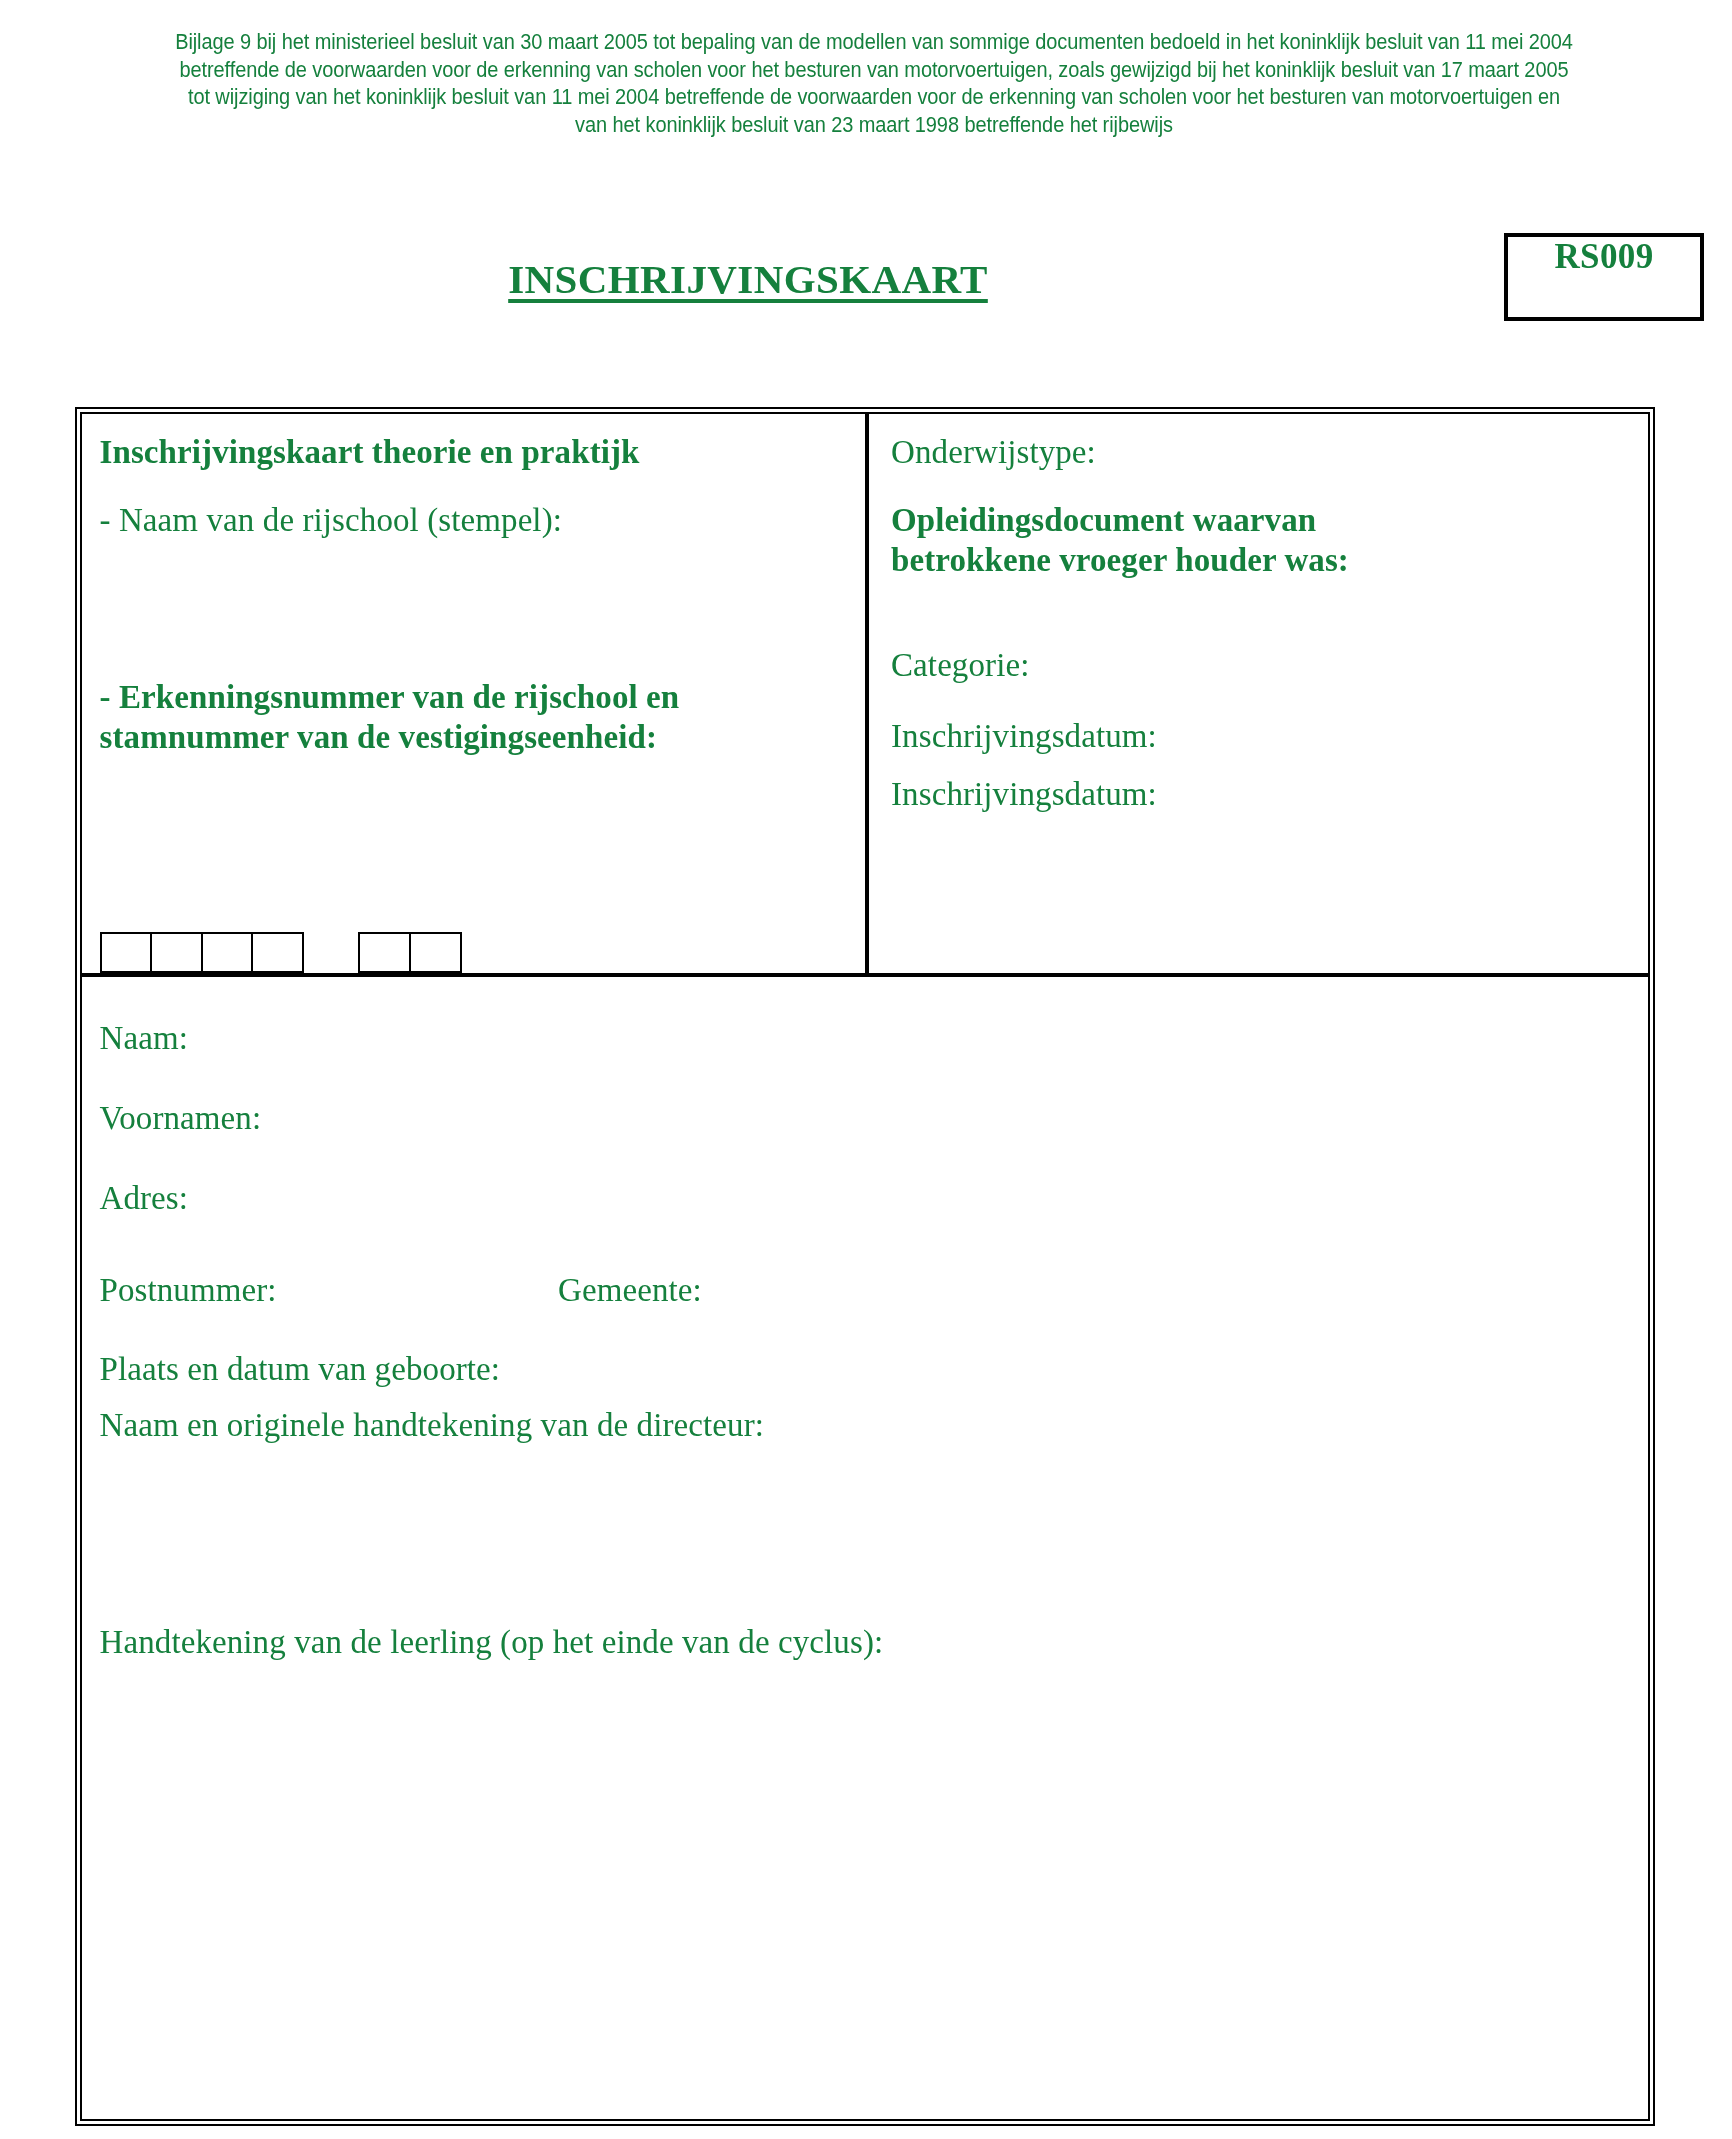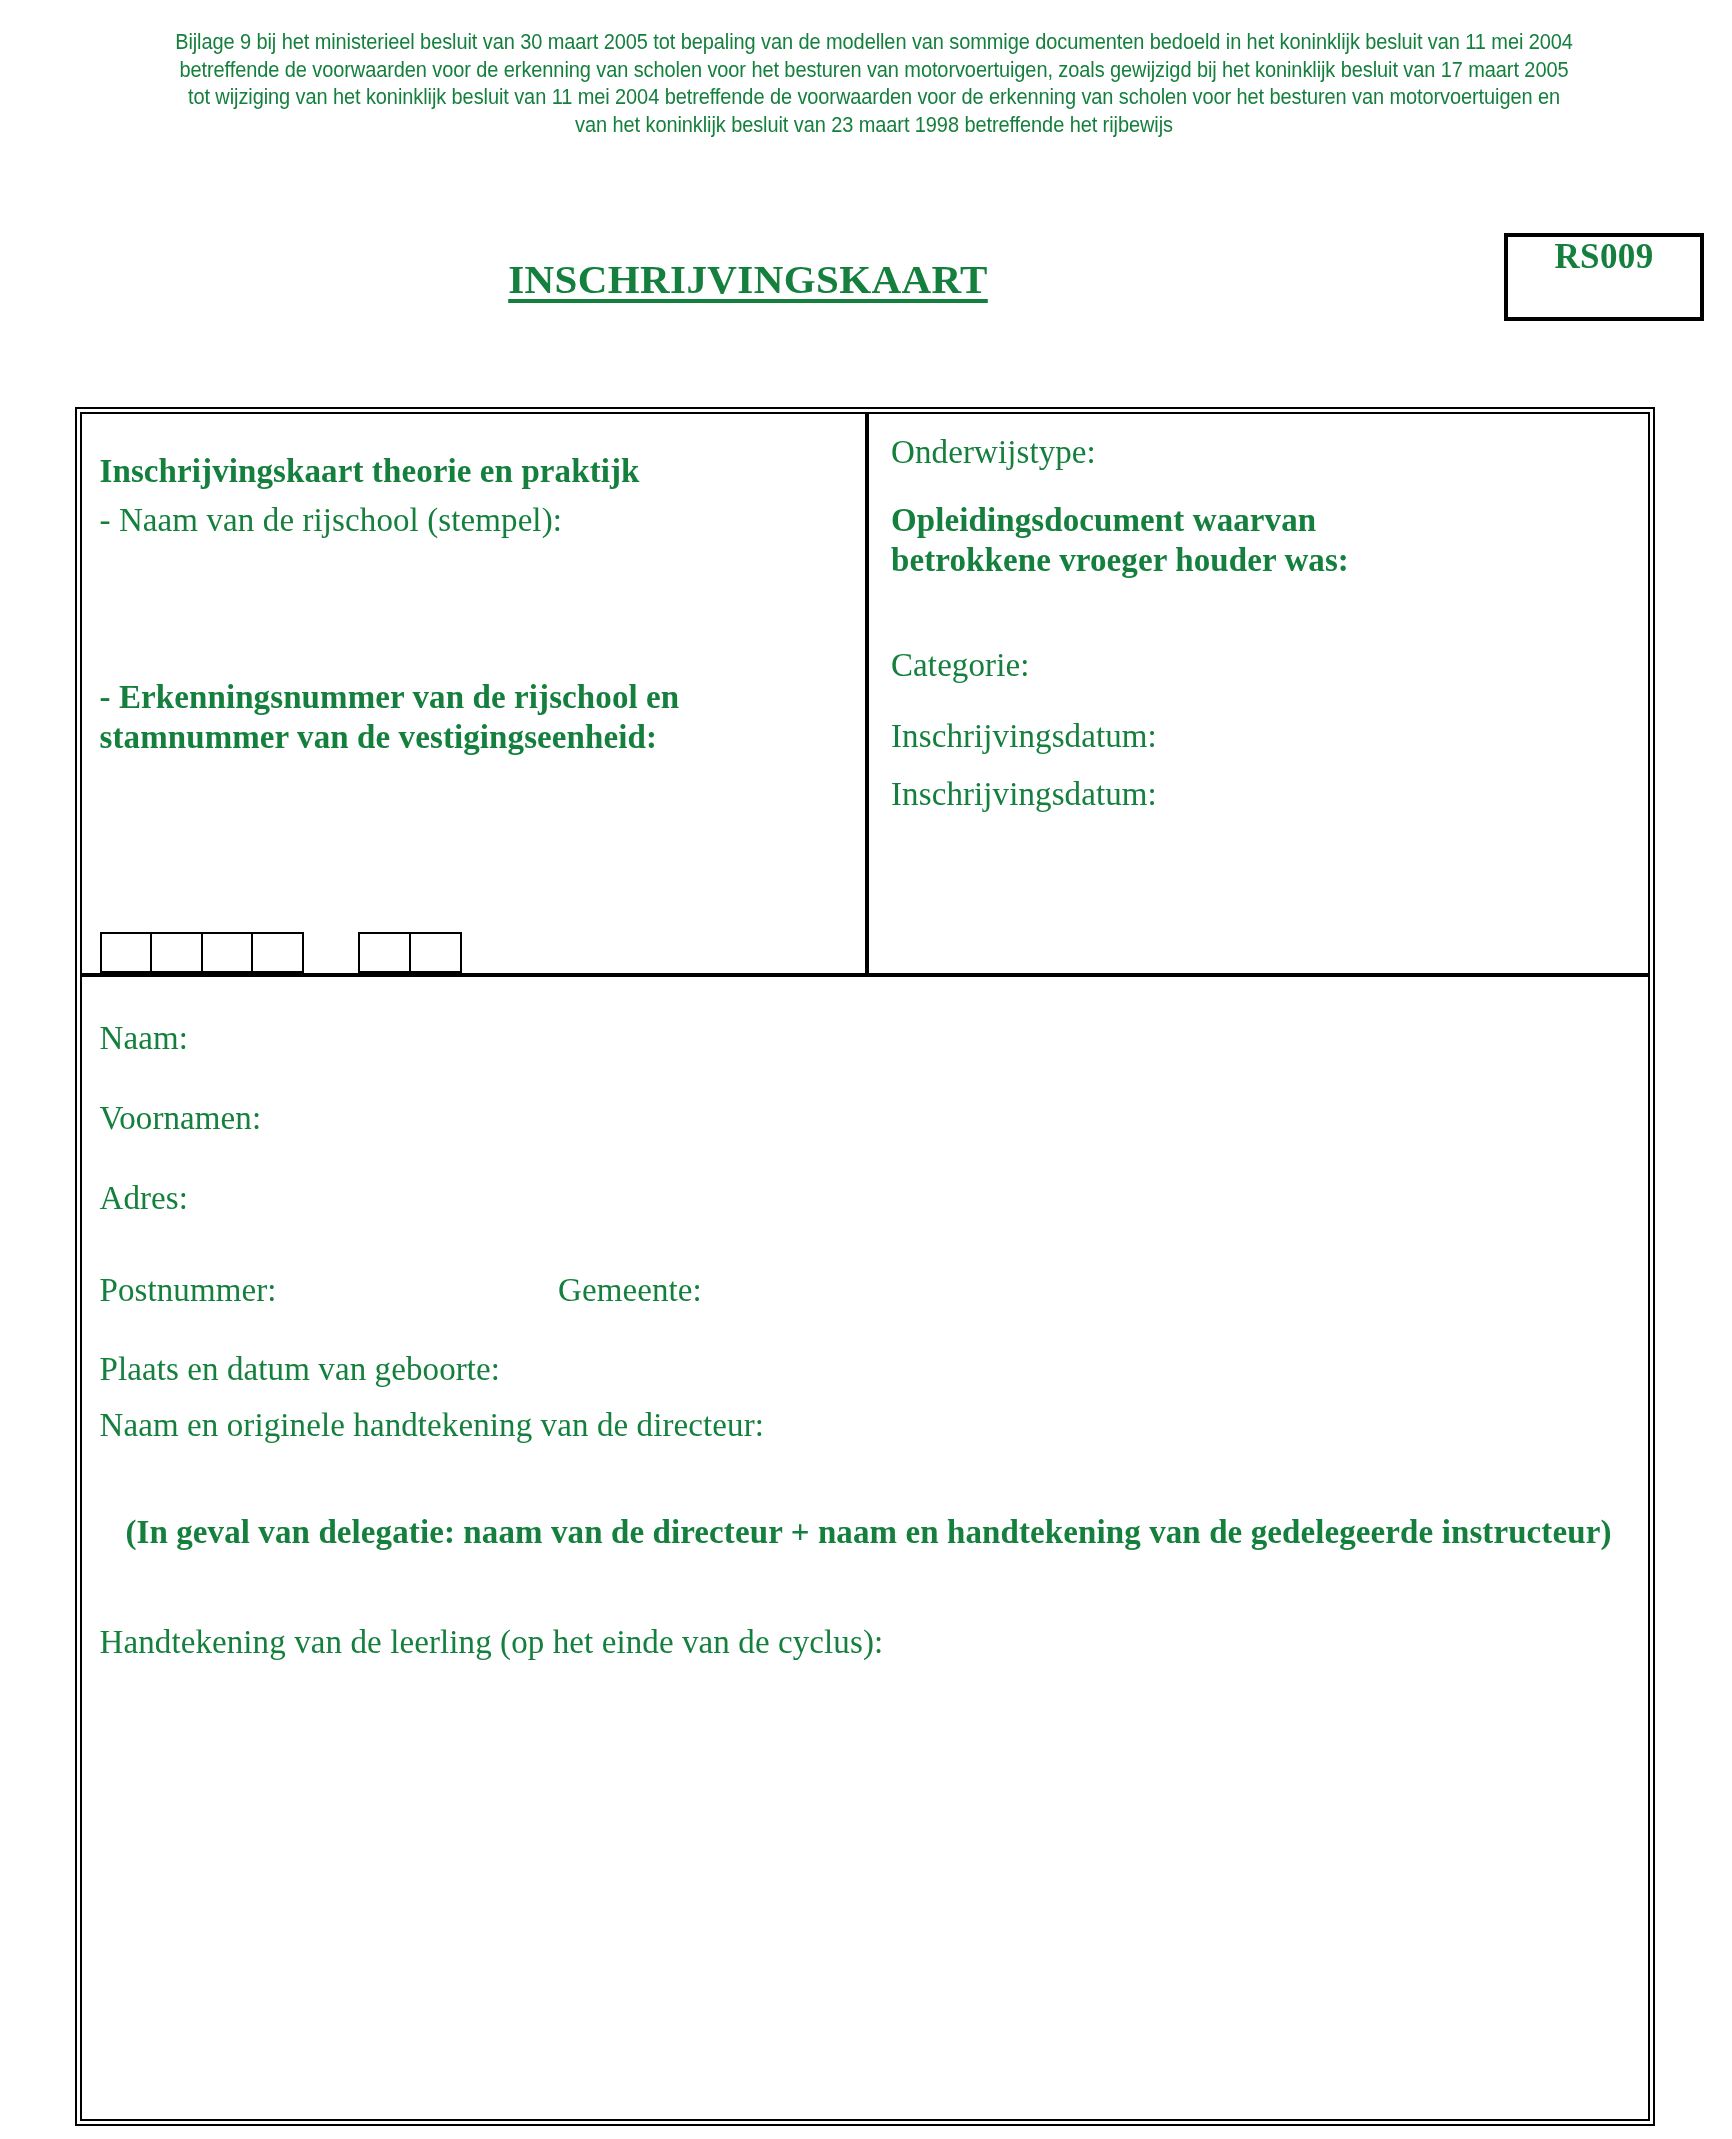--- a/index.html
+++ b/index.html
@@ -121,21 +121,20 @@
   }
 
   .body-text {
     font-family: "Liberation Serif", "DejaVu Serif", serif;
     font-size: 33px;
     line-height: 1.22;
     letter-spacing: 0.1px;
   }
   .body-text.bold {
     font-weight: bold;
-    margin-top: 19px;
   }
 
   
   .t { position: absolute; white-space: nowrap; }
   .t.wrap { white-space: normal; font-weight: bold; }
 
   
   .digit-row {
     position: absolute;
     left: 17.5px;
@@ -238,21 +237,20 @@
       <div class="t body-text" style="left:17.5px; top:201px;">Adres:</div>
 
       <div class="t body-text" style="left:17.5px; top:293px;">Postnummer:</div>
 
       <div class="t body-text" style="left:476px; top:293px;">Gemeente:</div>
 
       <div class="t body-text" style="left:17.5px; top:372px;">Plaats en datum van geboorte:</div>
 
       <div class="t body-text" style="left:17.5px; top:428px;">Naam en originele handtekening van de directeur:</div>
 
-      <div class="t wrap body-text" style="left:17.5px; top:535px; width:1512px;">(In geval van delegatie: naam van de directeur + naam en handtekening van de gedelegeerde instructeur)</div>
 
       <div class="t body-text" style="left:17.5px; top:645px;">Handtekening van de leerling (op het einde van de cyclus):</div>
 
     </div>
 
   </div>
 
 </div>
 
 

